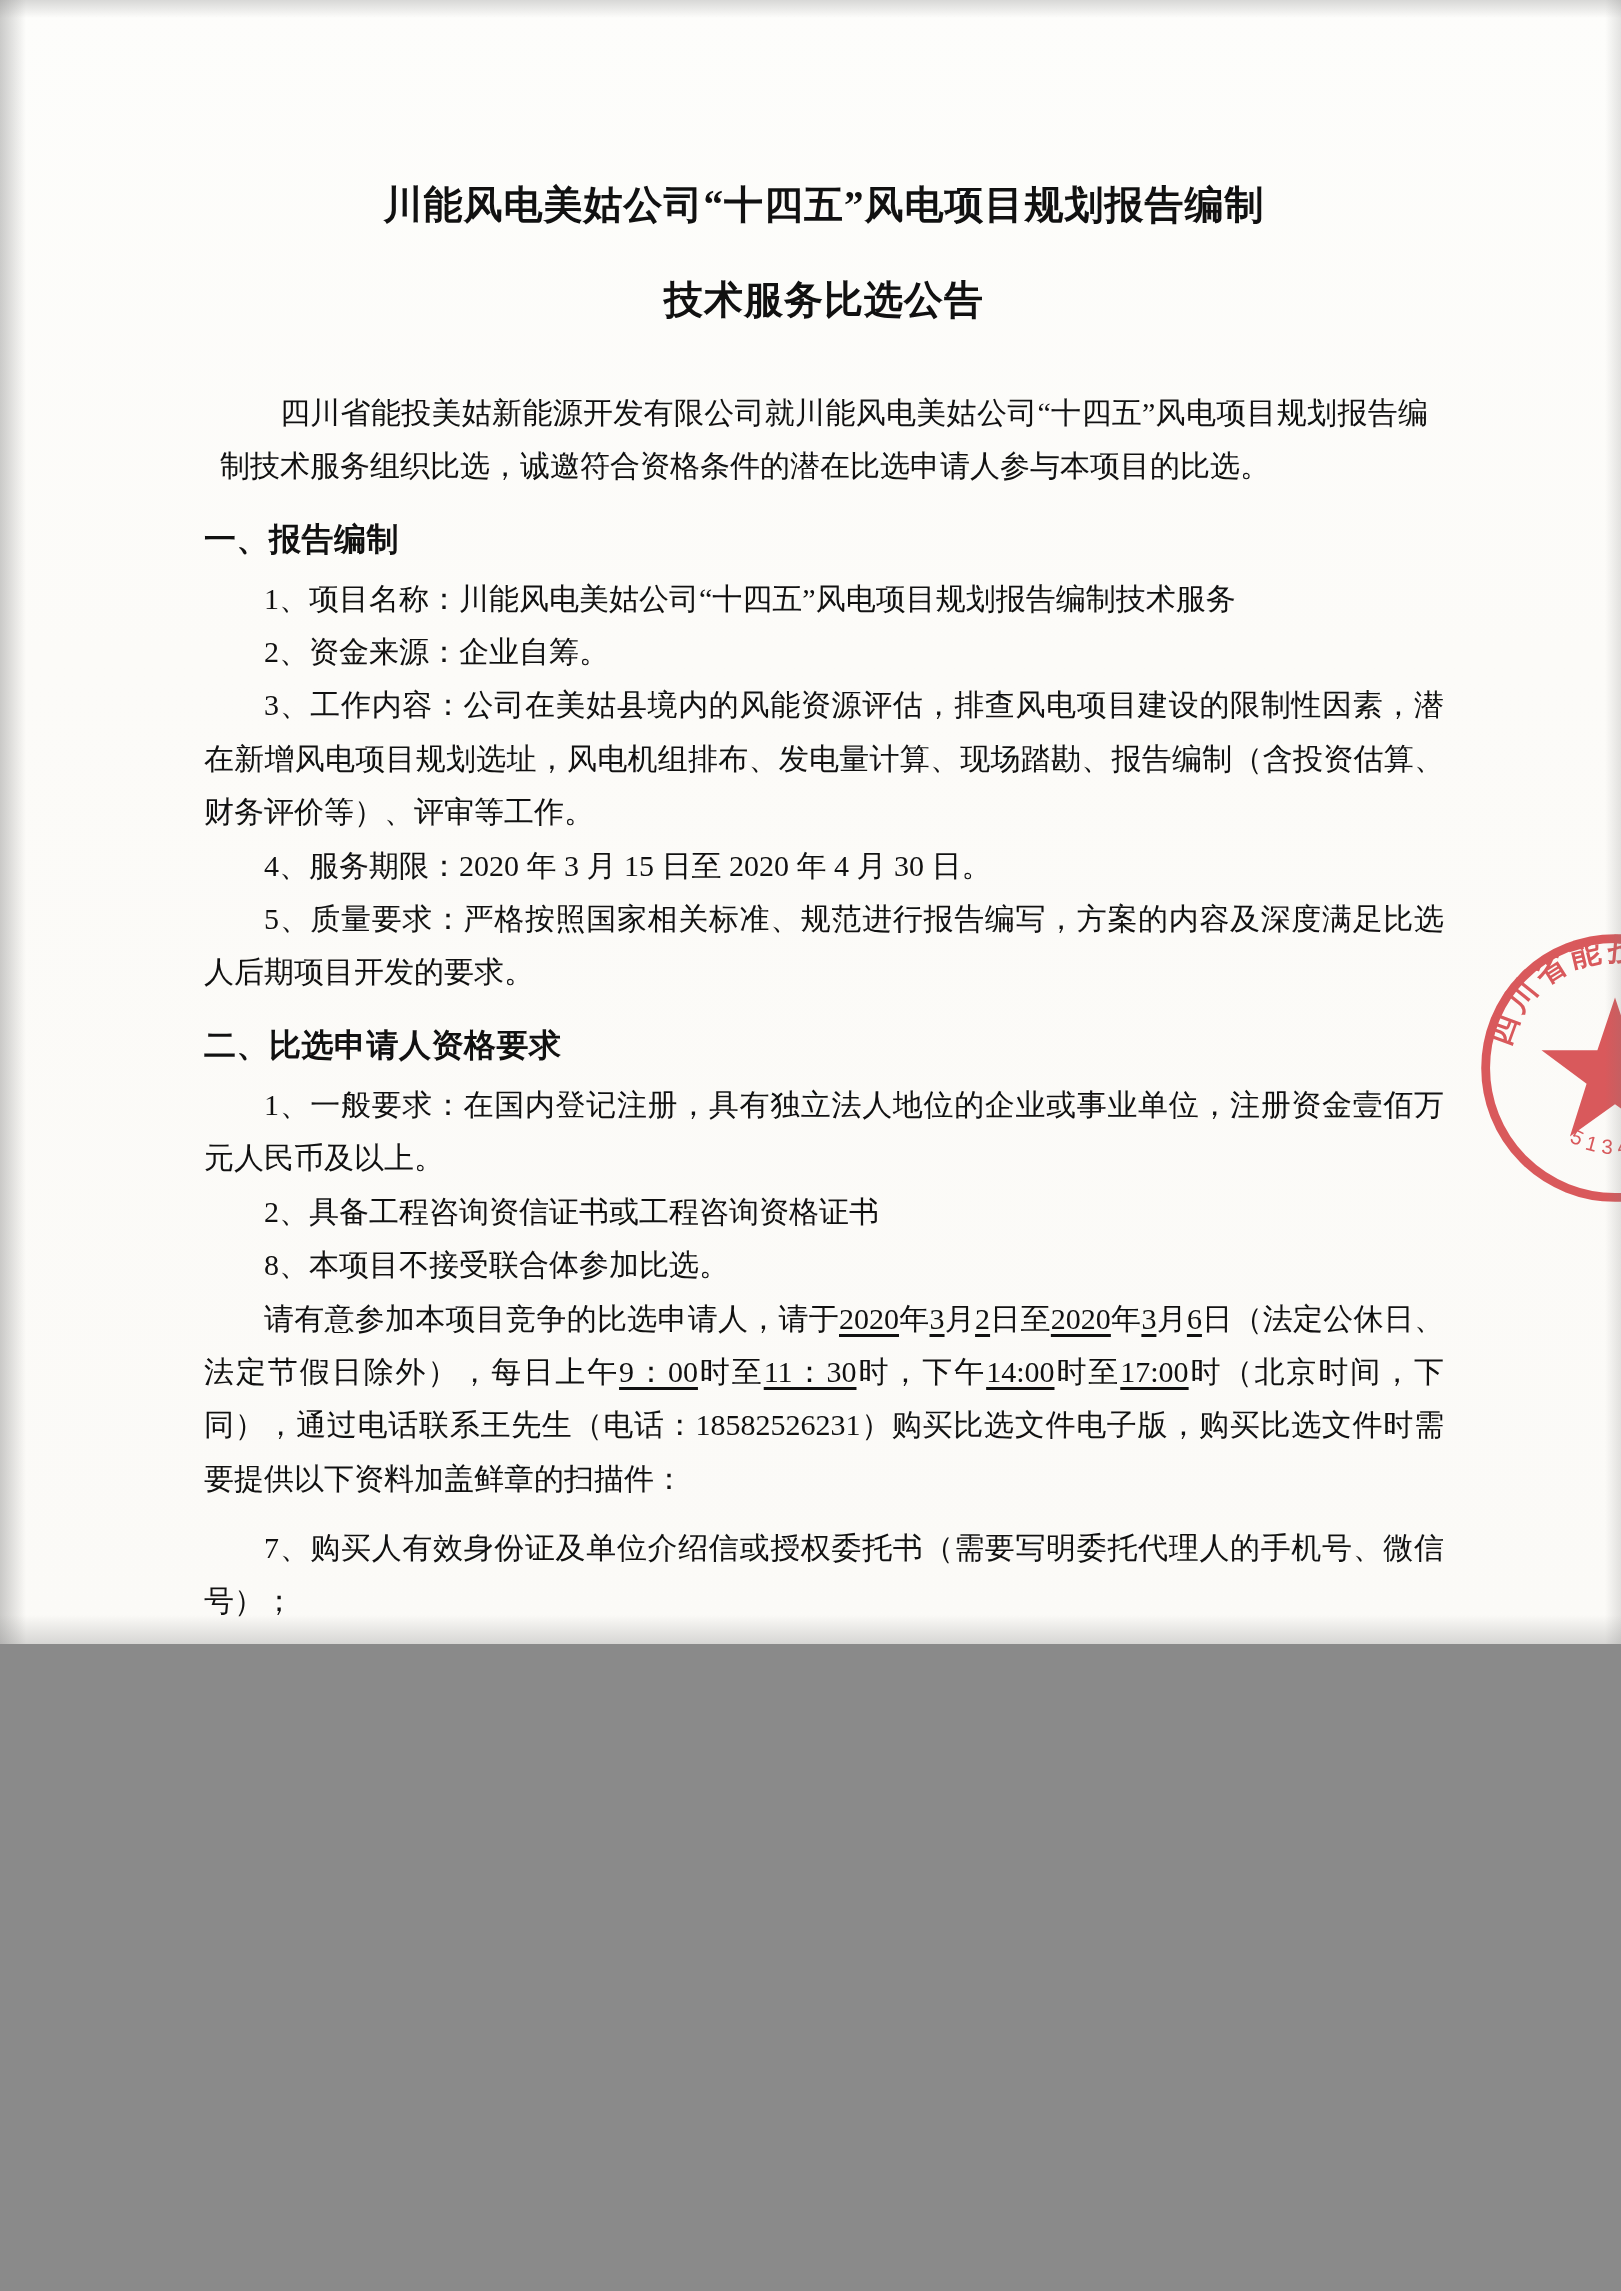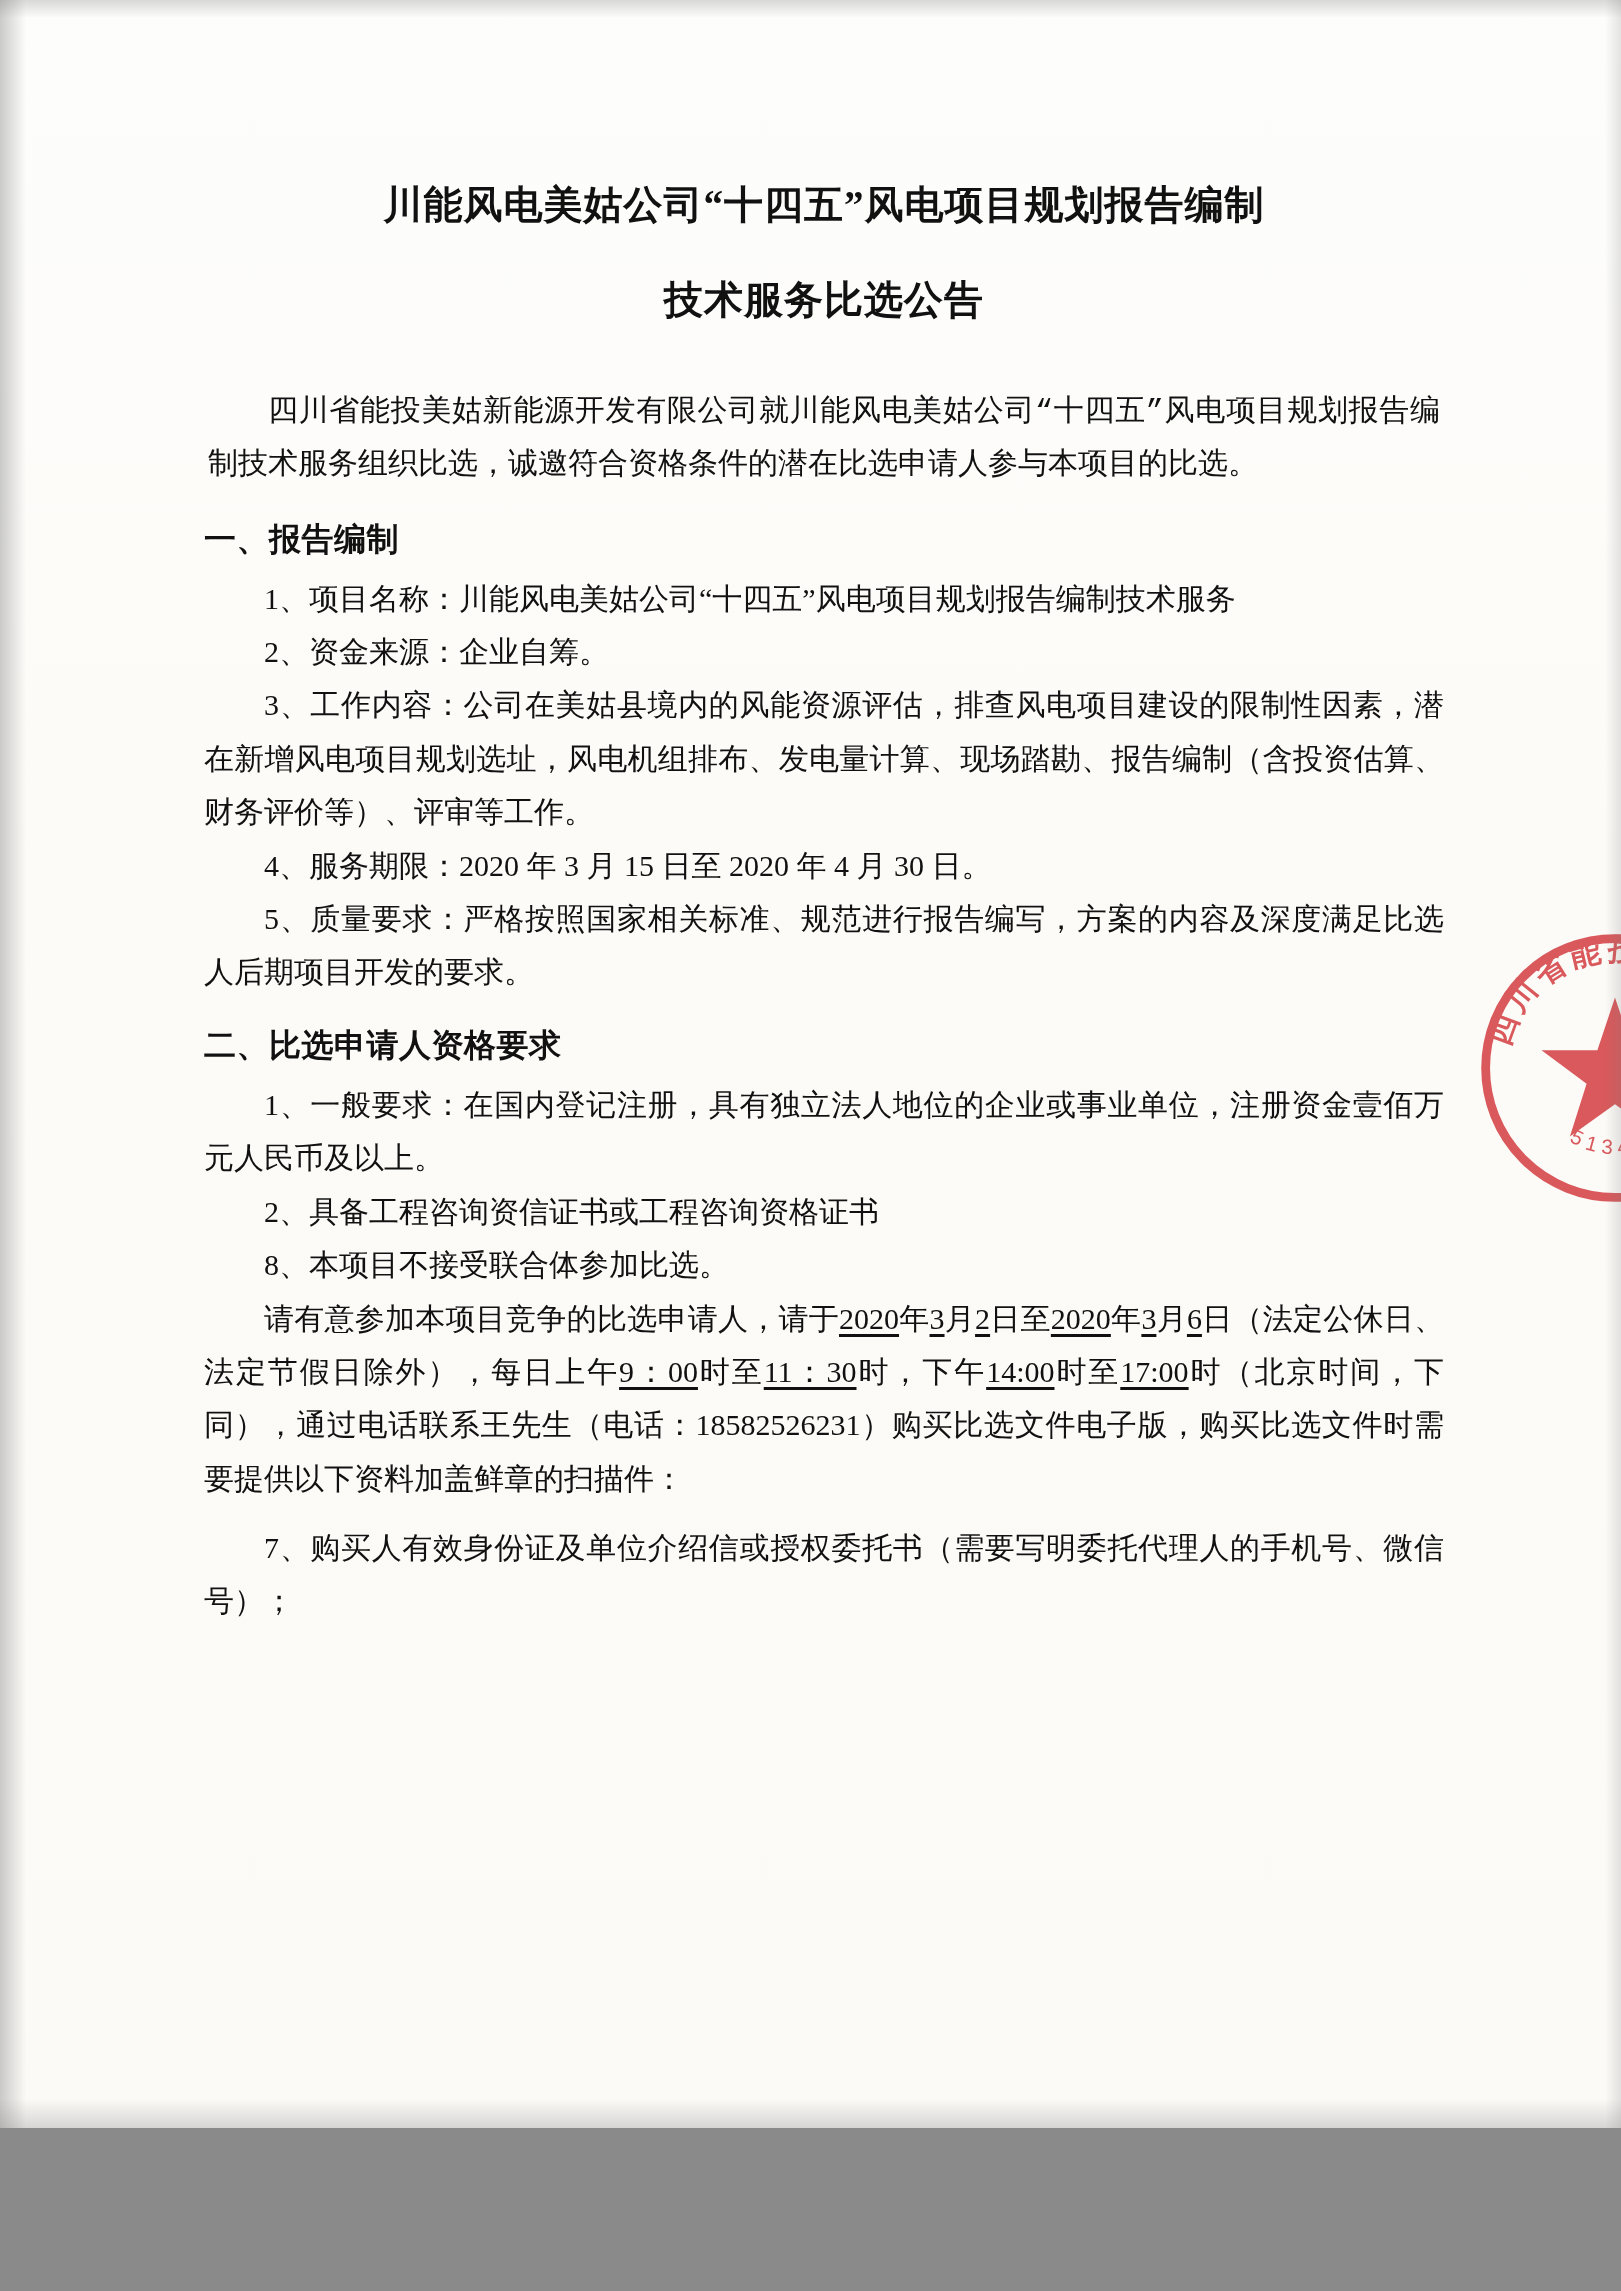--- a/index.html
+++ b/index.html
@@ -6,21 +6,21 @@
     margin: 0;
     padding: 0;
     background: #8a8a8a;
   }
   body {
     font-family: "Liberation Serif", "DejaVu Serif", serif;
   }
   .page {
     position: relative;
     width: 1621px;
-    height: 2128px;
+    height: 1644px;
     background: #ffffff;
     overflow: hidden;
     box-sizing: border-box;
   }
   
   .paper-tint {
     position: absolute;
     inset: 0;
     background: linear-gradient(180deg, #fdfdfb 0%, #fcfbf8 40%, #fbfaf7 100%);
     pointer-events: none;
@@ -39,26 +39,25 @@
     line-height: 1.5;
     letter-spacing: 1px;
     color: #111;
   }
   h1.title-line.second {
     margin-top: 36px;
   }
   p.para {
     font-size: 30px;
     line-height: 1.78;
-    margin: 4px;
+    margin: 16px;
     text-align: justify;
     text-justify: inter-ideograph;
     color: #111;
     text-indent: 2em;
-    font-family: Liberation Mono, monospace;
   }
   .block-gap {
     height: 35px;
   }
   h2.sec {
     font-size: 32px;
     font-weight: bold;
     margin: 25.5px 0 9.8px 0;
     color: #111;
     letter-spacing: 0.5px;

